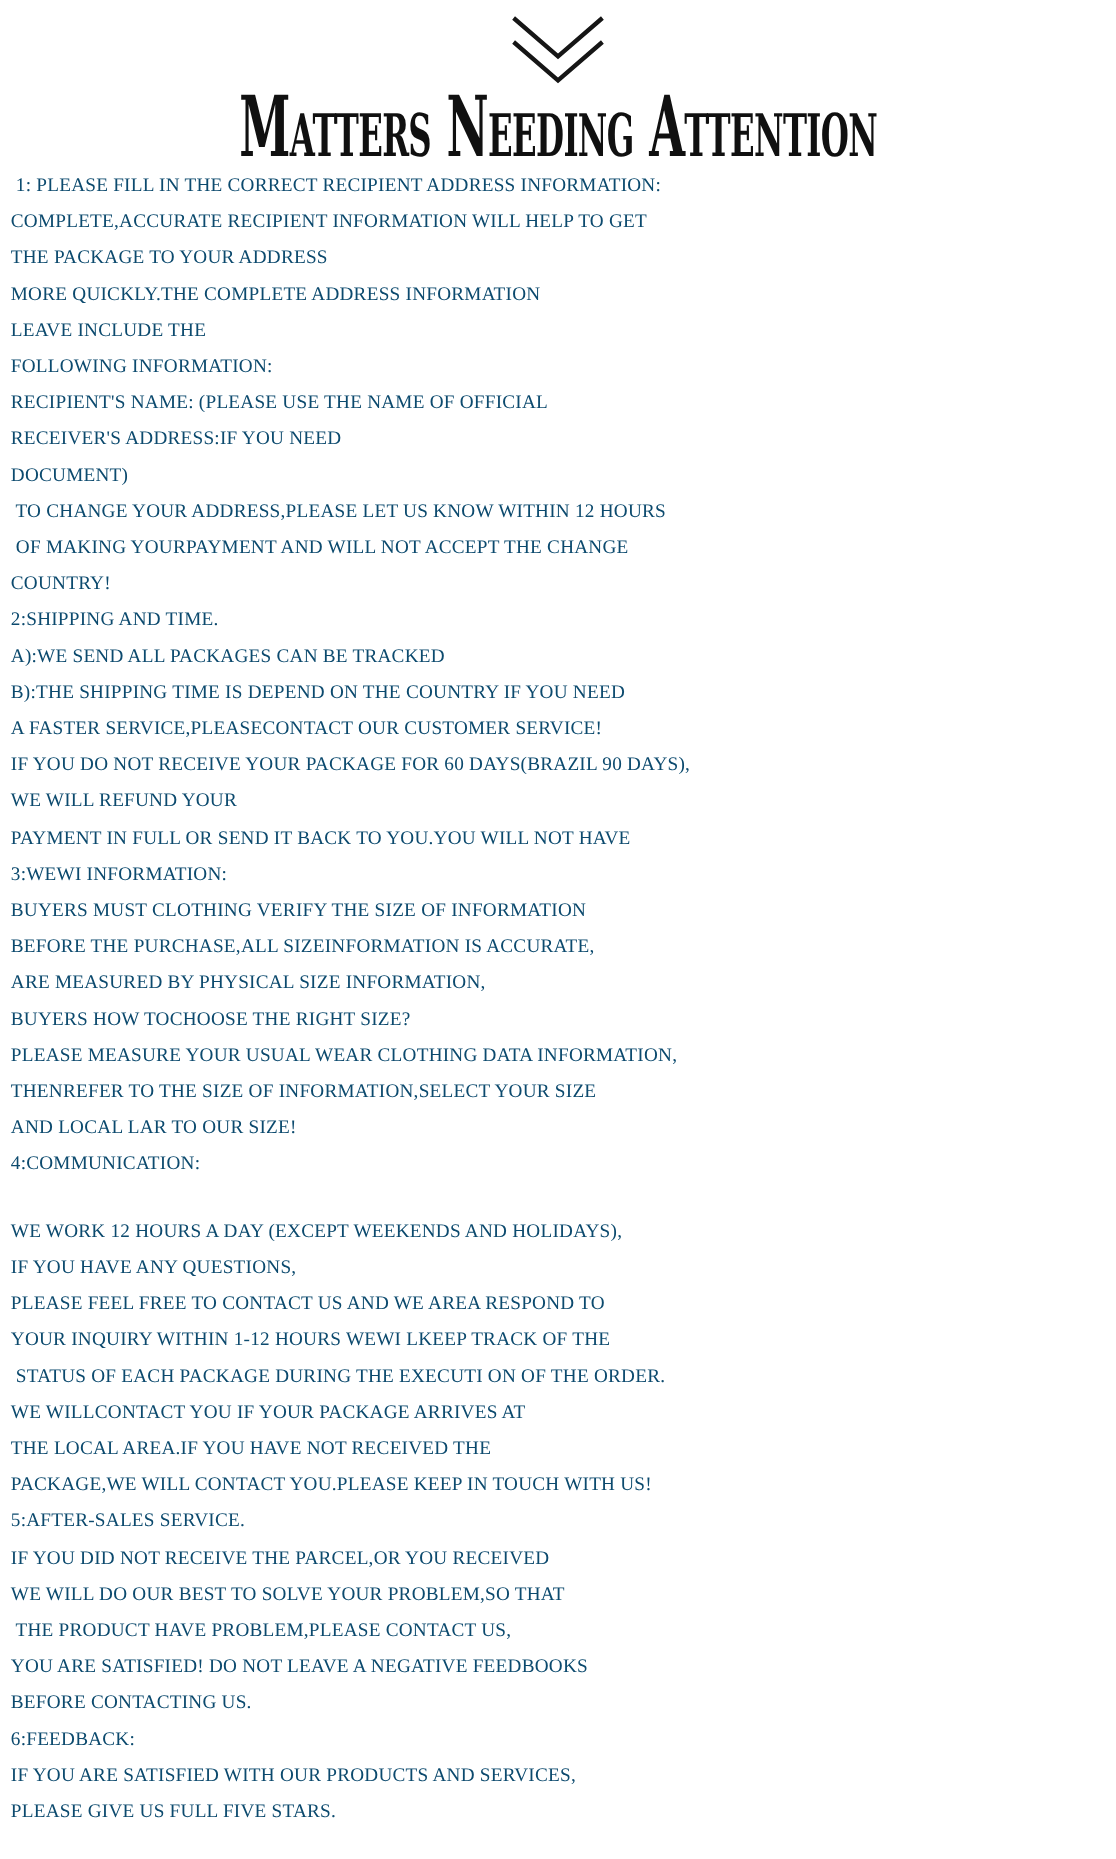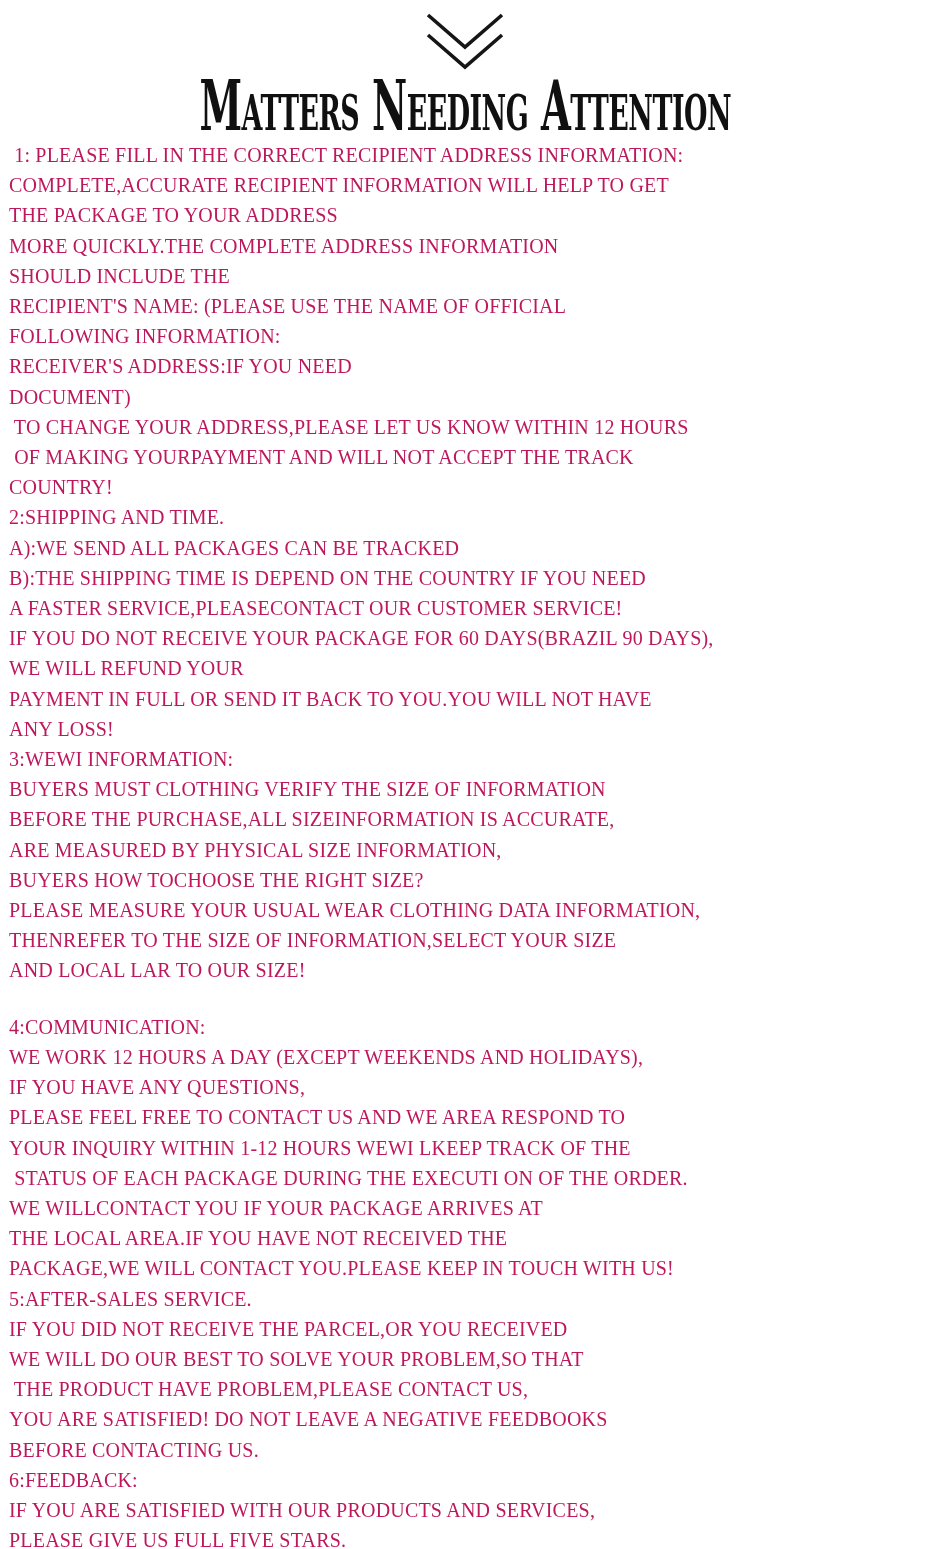--- a/index.html
+++ b/index.html
@@ -31,24 +31,24 @@
     white-space: nowrap;
     transform: scaleX(0.55);
     transform-origin: center center;
     color: #101010;
   }
 
   .notice {
     padding: 2px 4px 0 9px;
   }
   .notice .line {
-    font-size: 20px;
+    font-size: 16px;
     line-height: 30.2px;
     white-space: pre;
-    color: #be185d;
+    color: #0c4a6e;
     letter-spacing: 0.2px;
   }
   
   .notice .line:nth-child(29) { margin-top: 26px; }
 </style>
 </head>
 <body>
 
 <div class="page">
 
@@ -61,36 +61,35 @@
 
   <div class="title-wrap">
     <span class="title">Matters Needing Attention</span>
   </div>
 
   <div class="notice">
       <div class="line"> 1: PLEASE FILL IN THE CORRECT RECIPIENT ADDRESS INFORMATION:</div>
       <div class="line">COMPLETE,ACCURATE RECIPIENT INFORMATION WILL HELP TO GET</div>
       <div class="line">THE PACKAGE TO YOUR ADDRESS</div>
       <div class="line">MORE QUICKLY.THE COMPLETE ADDRESS INFORMATION</div>
-      <div class="line">SHOULD INCLUDE THE</div>
+      <div class="line">LEAVE INCLUDE THE</div>
+      <div class="line">FOLLOWING INFORMATION:</div>
       <div class="line">RECIPIENT'S NAME: (PLEASE USE THE NAME OF OFFICIAL</div>
-      <div class="line">FOLLOWING INFORMATION:</div>
       <div class="line">RECEIVER'S ADDRESS:IF YOU NEED</div>
       <div class="line">DOCUMENT)</div>
       <div class="line"> TO CHANGE YOUR ADDRESS,PLEASE LET US KNOW WITHIN 12 HOURS</div>
-      <div class="line"> OF MAKING YOURPAYMENT AND WILL NOT ACCEPT THE TRACK</div>
+      <div class="line"> OF MAKING YOURPAYMENT AND WILL NOT ACCEPT THE CHANGE</div>
       <div class="line">COUNTRY!</div>
       <div class="line">2:SHIPPING AND TIME.</div>
       <div class="line">A):WE SEND ALL PACKAGES CAN BE TRACKED</div>
       <div class="line">B):THE SHIPPING TIME IS DEPEND ON THE COUNTRY IF YOU NEED</div>
       <div class="line">A FASTER SERVICE,PLEASECONTACT OUR CUSTOMER SERVICE!</div>
       <div class="line">IF YOU DO NOT RECEIVE YOUR PACKAGE FOR 60 DAYS(BRAZIL 90 DAYS),</div>
       <div class="line">WE WILL REFUND YOUR</div>
       <div class="line">PAYMENT IN FULL OR SEND IT BACK TO YOU.YOU WILL NOT HAVE</div>
-      <div class="line">ANY LOSS!</div>
       <div class="line">3:WEWI INFORMATION:</div>
       <div class="line">BUYERS MUST CLOTHING VERIFY THE SIZE OF INFORMATION</div>
       <div class="line">BEFORE THE PURCHASE,ALL SIZEINFORMATION IS ACCURATE,</div>
       <div class="line">ARE MEASURED BY PHYSICAL SIZE INFORMATION,</div>
       <div class="line">BUYERS HOW TOCHOOSE THE RIGHT SIZE?</div>
       <div class="line">PLEASE MEASURE YOUR USUAL WEAR CLOTHING DATA INFORMATION,</div>
       <div class="line">THENREFER TO THE SIZE OF INFORMATION,SELECT YOUR SIZE</div>
       <div class="line">AND LOCAL LAR TO OUR SIZE!</div>
       <div class="line">4:COMMUNICATION:</div>
       <div class="line">WE WORK 12 HOURS A DAY (EXCEPT WEEKENDS AND HOLIDAYS),</div>

